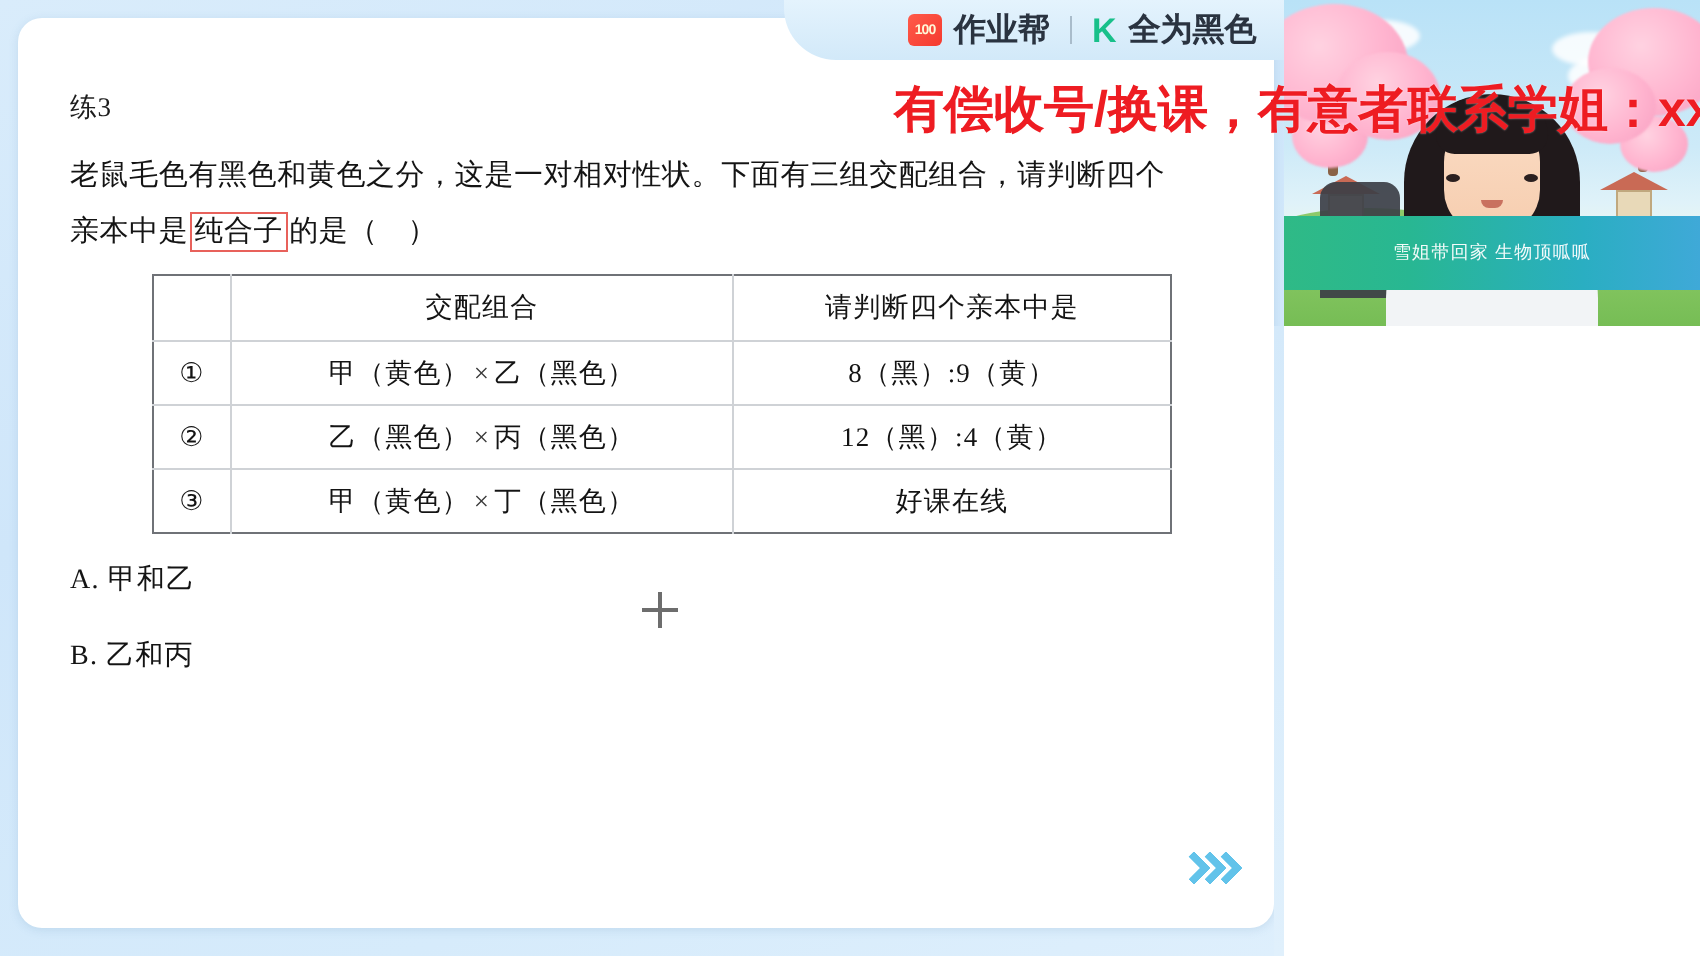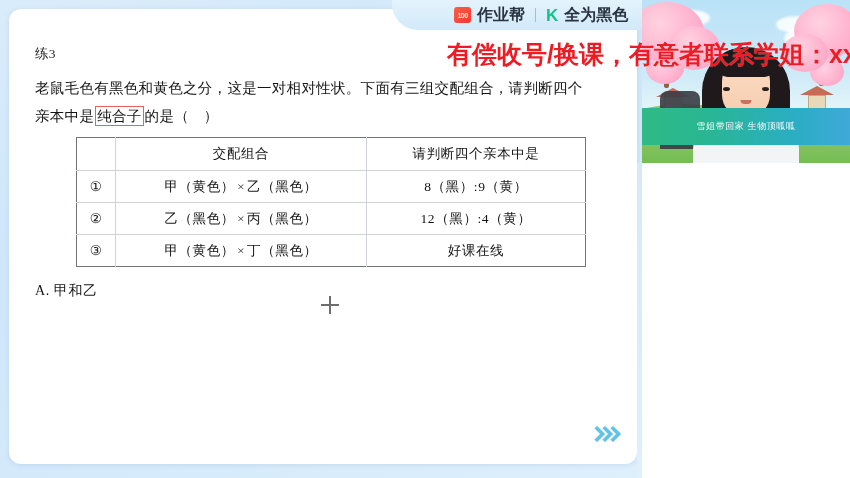--- a/index.html
+++ b/index.html
@@ -511,20 +511,21 @@
           <tr>
             <td class="col-idx idx-cell">③</td>
             <td class="col-cross cross-expr"><span>甲（黄色）</span><span class="mult">×</span><span>丁（黑色）</span></td>
             <td class="col-result">好课在线</td>
           </tr>
         </tbody>
       </table>
 
       <div class="options">
         <div class="option-row"><span class="option-key">A.</span><span>甲和乙</span></div>
+        <div class="option-row"><span class="option-key">B.</span><span>乙和丙</span></div>
       </div>
 
       <div class="crosshair"></div>
 
       <div class="next-chevrons">
         <span class="chev"></span>
         <span class="chev"></span>
         <span class="chev"></span>
       </div>
 

